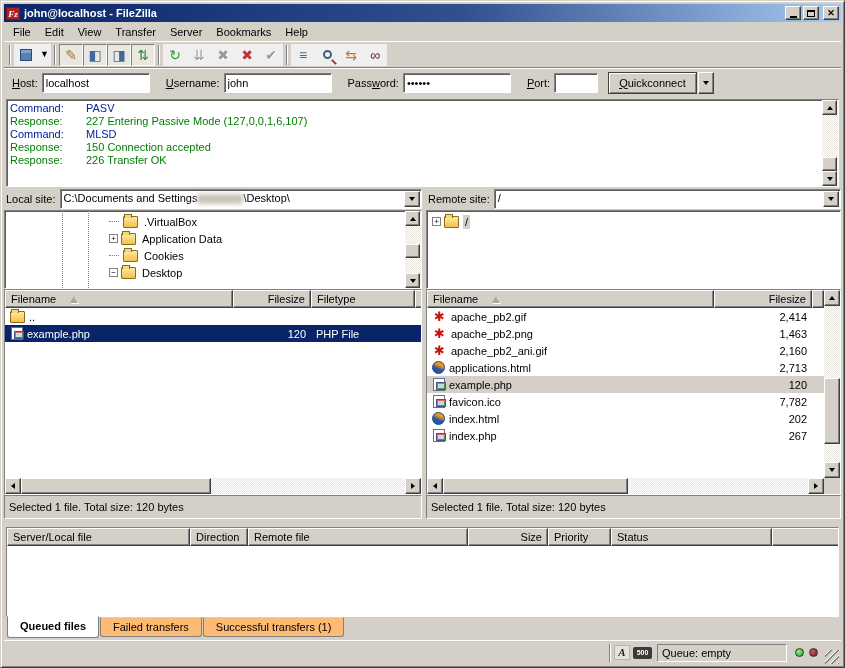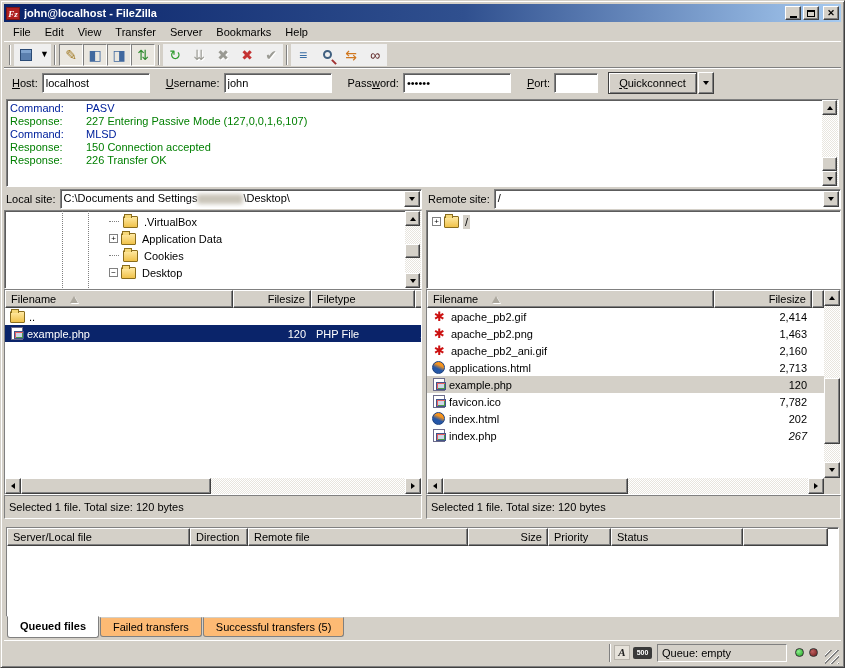--- a/index.html
+++ b/index.html
@@ -478,21 +478,21 @@
             </span>
             <span class="c r" style="width: 98px;">
               <span>202</span>
             </span>
           </div>
           <div class="lrow">
             <span class="c" style="width: 287px;">
               <span class="fico fico-doc fico-php"></span>
               <span>index.php</span>
             </span>
-            <span class="c r" style="width: 98px; font-style: italic;">
+            <span class="c r" style="width: 98px;">
               <span>267</span>
             </span>
           </div>
         </div>
       <div class="sb-h sb-track" style="grid-column:1;grid-row:3">
         <span class="sb-btn">
             <span class="arr lf"></span>
           </span>
         <span class="sb-thumb" style="width:185px;height:16px"></span>
         <span class="sb-spacer"></span>
@@ -522,34 +522,34 @@
         </span>
         <span class="hcell" style="width: 220px;">
           <span>Remote file</span>
         </span>
         <span class="hcell r" style="width: 80px;">
           <span>Size</span>
         </span>
         <span class="hcell" style="width: 63px;">
           <span>Priority</span>
         </span>
-        <span class="hcell" style="width: 132px;">
+        <span class="hcell" style="width: 161px;">
           <span>Status</span>
         </span>
         <span class="hcell" style="width: 85px;">
           <span></span>
         </span>
       </div>
     <div class="queuebody"></div>
   </div>
 
   <div class="tabsrow" id="tabsrow">
       <span class="tab active">Queued files</span>
       <span class="tab">Failed transfers</span>
-      <span class="tab">Successful transfers (5)</span>
+      <span class="tab">Successful transfers (1)</span>
     </div>
 
   <div class="statusbar">
     <span class="sb-fill"></span>
     <span class="vsep"></span>
     <span class="ind-filter">A</span>
     <span class="ind-speed">500</span>
     <span class="queue-ind">Queue: empty</span>
     <span class="led green"></span>
     <span class="led red"></span>

